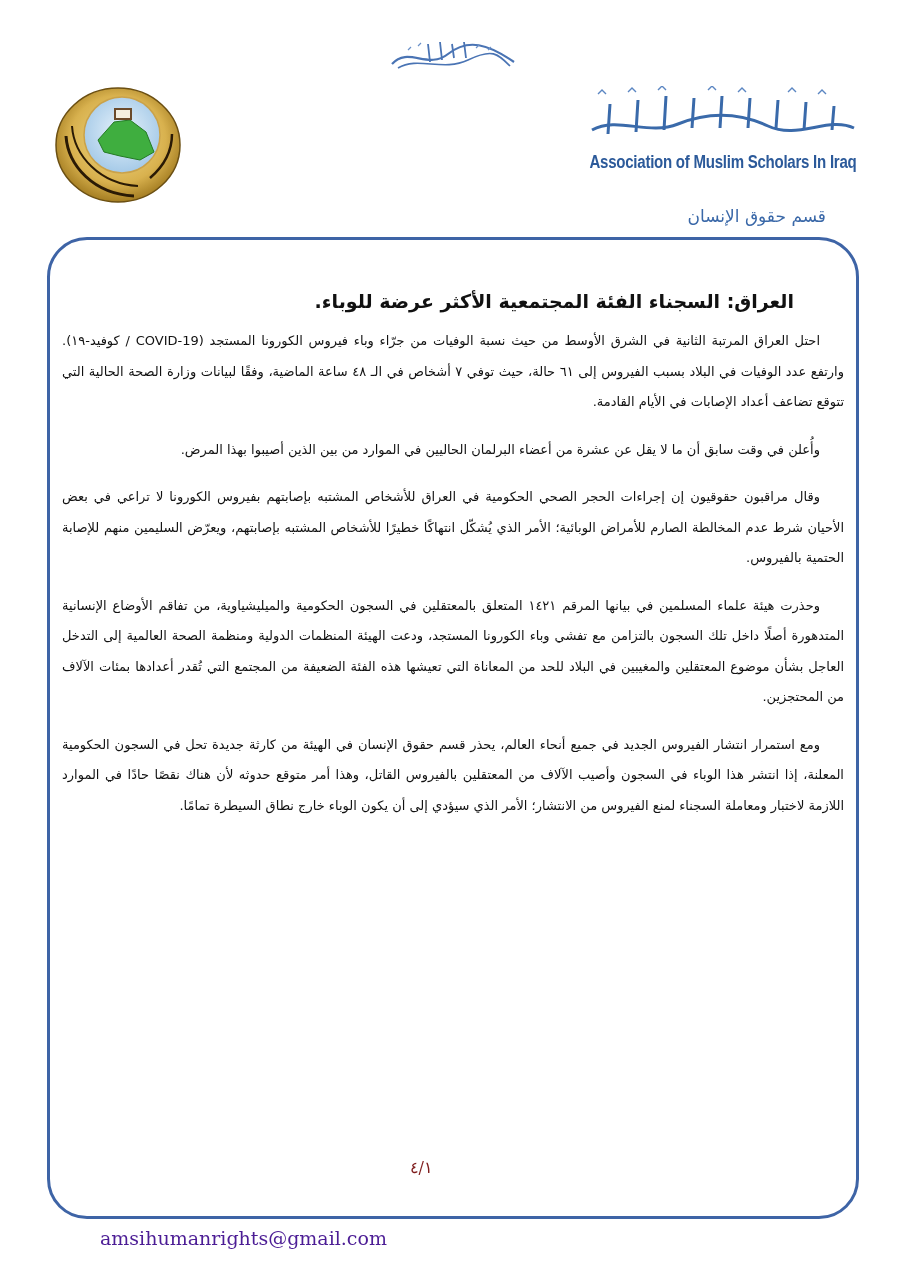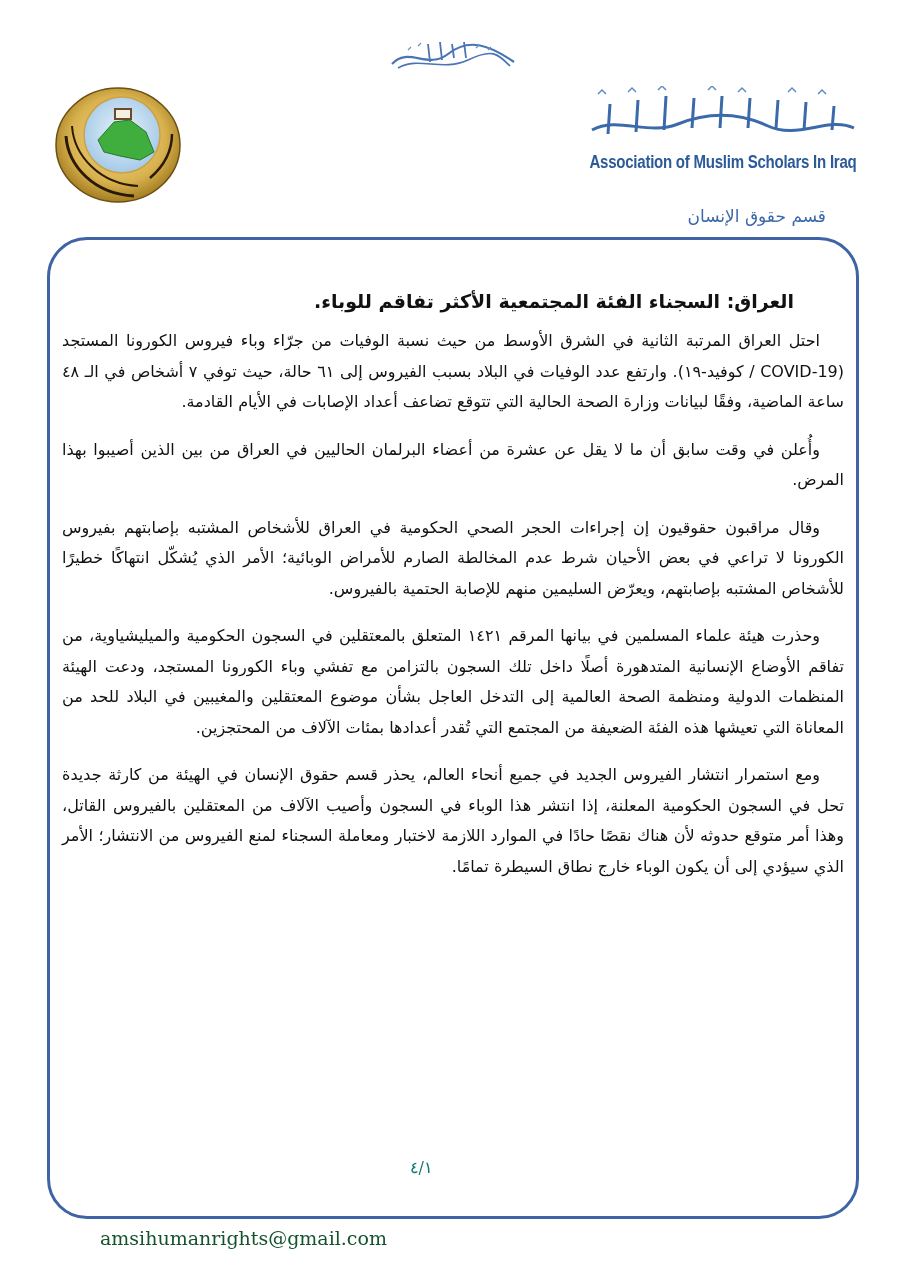--- a/index.html
+++ b/index.html
@@ -6,23 +6,23 @@
   body { width:905px; height:1280px; position:relative; overflow:hidden; font-family:"DejaVu Sans", sans-serif; color:#1a1a1a; }
   .basmala { position:absolute; left:388px; top:36px; width:130px; height:40px; }
   .seal { position:absolute; left:54px; top:86px; width:128px; height:118px; }
   .org-logo { position:absolute; left:590px; top:86px; width:280px; height:130px; text-align:left; }
   .org-arabic { position:absolute; right:12px; top:0px; width:270px; height:56px; }
   .org-english { position:absolute; right:14px; top:66px; font-family:"Liberation Sans", sans-serif; font-size:17.5px; font-weight:bold; color:#2c5a9a; letter-spacing:-0.3px; white-space:nowrap; transform:scaleX(0.86); transform-origin:right center; }
   .org-dept { position:absolute; right:44px; top:100px; font-family:"DejaVu Sans", sans-serif; font-size:17px; color:#3a68a8; direction:rtl; white-space:nowrap;margin-top:20px; }
   .frame { position:absolute; left:47px; top:237px; width:812px; height:982px; border:3px solid #3e64a6; border-radius:40px; box-sizing:border-box; }
   .content { position:absolute; left:62px; top:290px; width:782px; direction:rtl; text-align:justify; }
   .doc-title { font-family:"DejaVu Sans", sans-serif; font-weight:bold; font-size:19px; text-align:right; margin:0 50px 14px 0; color:#111; }
-  .para { font-family:"DejaVu Sans", sans-serif; font-size:16px; line-height:30.5px; margin:0 0 17px 0; text-indent:24px; text-align-last:right; color:#111; }
-  .page-num { position:absolute; left:410px; top:1158px; font-family:"DejaVu Serif", serif; font-size:16px; direction:rtl; color:#0f766e; }
-  .email { position:absolute; left:100px; top:1227px; font-family:"DejaVu Serif", serif; font-size:19px; color:#14532d; }
+  .para { font-family:"DejaVu Sans", sans-serif; font-size:13px; line-height:30.5px; margin:0 0 17px 0; text-indent:24px; text-align-last:right; color:#111; }
+  .page-num { position:absolute; left:410px; top:1158px; font-family:"DejaVu Serif", serif; font-size:16px; direction:rtl; color:#7f1d1d; }
+  .email { position:absolute; left:100px; top:1227px; font-family:"DejaVu Serif", serif; font-size:19px; color:#4c1d95; }
 </style>
 </head>
 <body>
 
 <div class="basmala">
   <svg width="130" height="40" viewBox="0 0 130 40">
     <path d="M4 28 C20 10, 40 34, 60 18 S 100 8, 126 26" stroke="#4a74b4" stroke-width="2.2" fill="none"></path>
     <path d="M10 32 C30 20, 55 36, 80 24 S 110 18, 122 30" stroke="#4a74b4" stroke-width="1.6" fill="none"></path>
     <path d="M40 8 L42 26 M52 6 L54 24 M64 8 L66 22 M76 6 L78 22" stroke="#4a74b4" stroke-width="1.8"></path>
     <path d="M20 14 l3 -3 M88 12 l3 -3 M100 14 l3 -3 M30 10 l3 -3" stroke="#6a90c8" stroke-width="1.2"></path>
@@ -61,23 +61,23 @@
       <path d="M10 8 l4 -4 l4 4 M40 6 l4 -4 l4 4 M70 4 l4 -4 l4 4 M120 4 l4 -4 l4 4 M150 6 l4 -4 l4 4 M200 6 l4 -4 l4 4 M230 8 l4 -4 l4 4" stroke="#5b86c2" stroke-width="1.4" fill="none"></path>
     </svg>
   </div>
   <div class="org-english">Association of Muslim  Scholars In Iraq</div>
   <div class="org-dept">قسم حقوق الإنسان</div>
 </div>
 
 <div class="frame"></div>
 
 <div class="content">
-  <div class="doc-title">العراق: السجناء الفئة المجتمعية الأكثر تفاقم للوباء.</div>
+  <div class="doc-title">العراق: السجناء الفئة المجتمعية الأكثر عرضة للوباء.</div>
   <p class="para">احتل العراق المرتبة الثانية في الشرق الأوسط من حيث نسبة الوفيات من جرّاء وباء فيروس الكورونا المستجد (COVID-19 / كوفيد-١٩). وارتفع عدد الوفيات في البلاد بسبب الفيروس إلى ٦١ حالة، حيث توفي ٧ أشخاص في الـ ٤٨ ساعة الماضية، وفقًا لبيانات وزارة الصحة الحالية التي تتوقع تضاعف أعداد الإصابات في الأيام القادمة.</p>
-  <p class="para">وأُعلن في وقت سابق أن ما لا يقل عن عشرة من أعضاء البرلمان الحاليين في العراق من بين الذين أصيبوا بهذا المرض.</p>
+  <p class="para">وأُعلن في وقت سابق أن ما لا يقل عن عشرة من أعضاء البرلمان الحاليين في الموارد من بين الذين أصيبوا بهذا المرض.</p>
   <p class="para">وقال مراقبون حقوقيون إن إجراءات الحجر الصحي الحكومية في العراق للأشخاص المشتبه بإصابتهم بفيروس الكورونا لا تراعي في بعض الأحيان شرط عدم المخالطة الصارم للأمراض الوبائية؛ الأمر الذي يُشكّل انتهاكًا خطيرًا للأشخاص المشتبه بإصابتهم، ويعرّض السليمين منهم للإصابة الحتمية بالفيروس.</p>
   <p class="para">وحذرت هيئة علماء المسلمين في بيانها المرقم ١٤٢١ المتعلق بالمعتقلين في السجون الحكومية والميليشياوية، من تفاقم الأوضاع الإنسانية المتدهورة أصلًا داخل تلك السجون بالتزامن مع تفشي وباء الكورونا المستجد، ودعت الهيئة المنظمات الدولية ومنظمة الصحة العالمية إلى التدخل العاجل بشأن موضوع المعتقلين والمغيبين في البلاد للحد من المعاناة التي تعيشها هذه الفئة الضعيفة من المجتمع التي تُقدر أعدادها بمئات الآلاف من المحتجزين.</p>
   <p class="para">ومع استمرار انتشار الفيروس الجديد في جميع أنحاء العالم، يحذر قسم حقوق الإنسان في الهيئة من كارثة جديدة تحل في السجون الحكومية المعلنة، إذا انتشر هذا الوباء في السجون وأصيب الآلاف من المعتقلين بالفيروس القاتل، وهذا أمر متوقع حدوثه لأن هناك نقصًا حادًا في الموارد اللازمة لاختبار ومعاملة السجناء لمنع الفيروس من الانتشار؛ الأمر الذي سيؤدي إلى أن يكون الوباء خارج نطاق السيطرة تمامًا.</p>
 </div>
 
 <div class="page-num">٤/١</div>
 
 <div class="email">amsihumanrights@gmail.com</div>
 
 </body></html>

